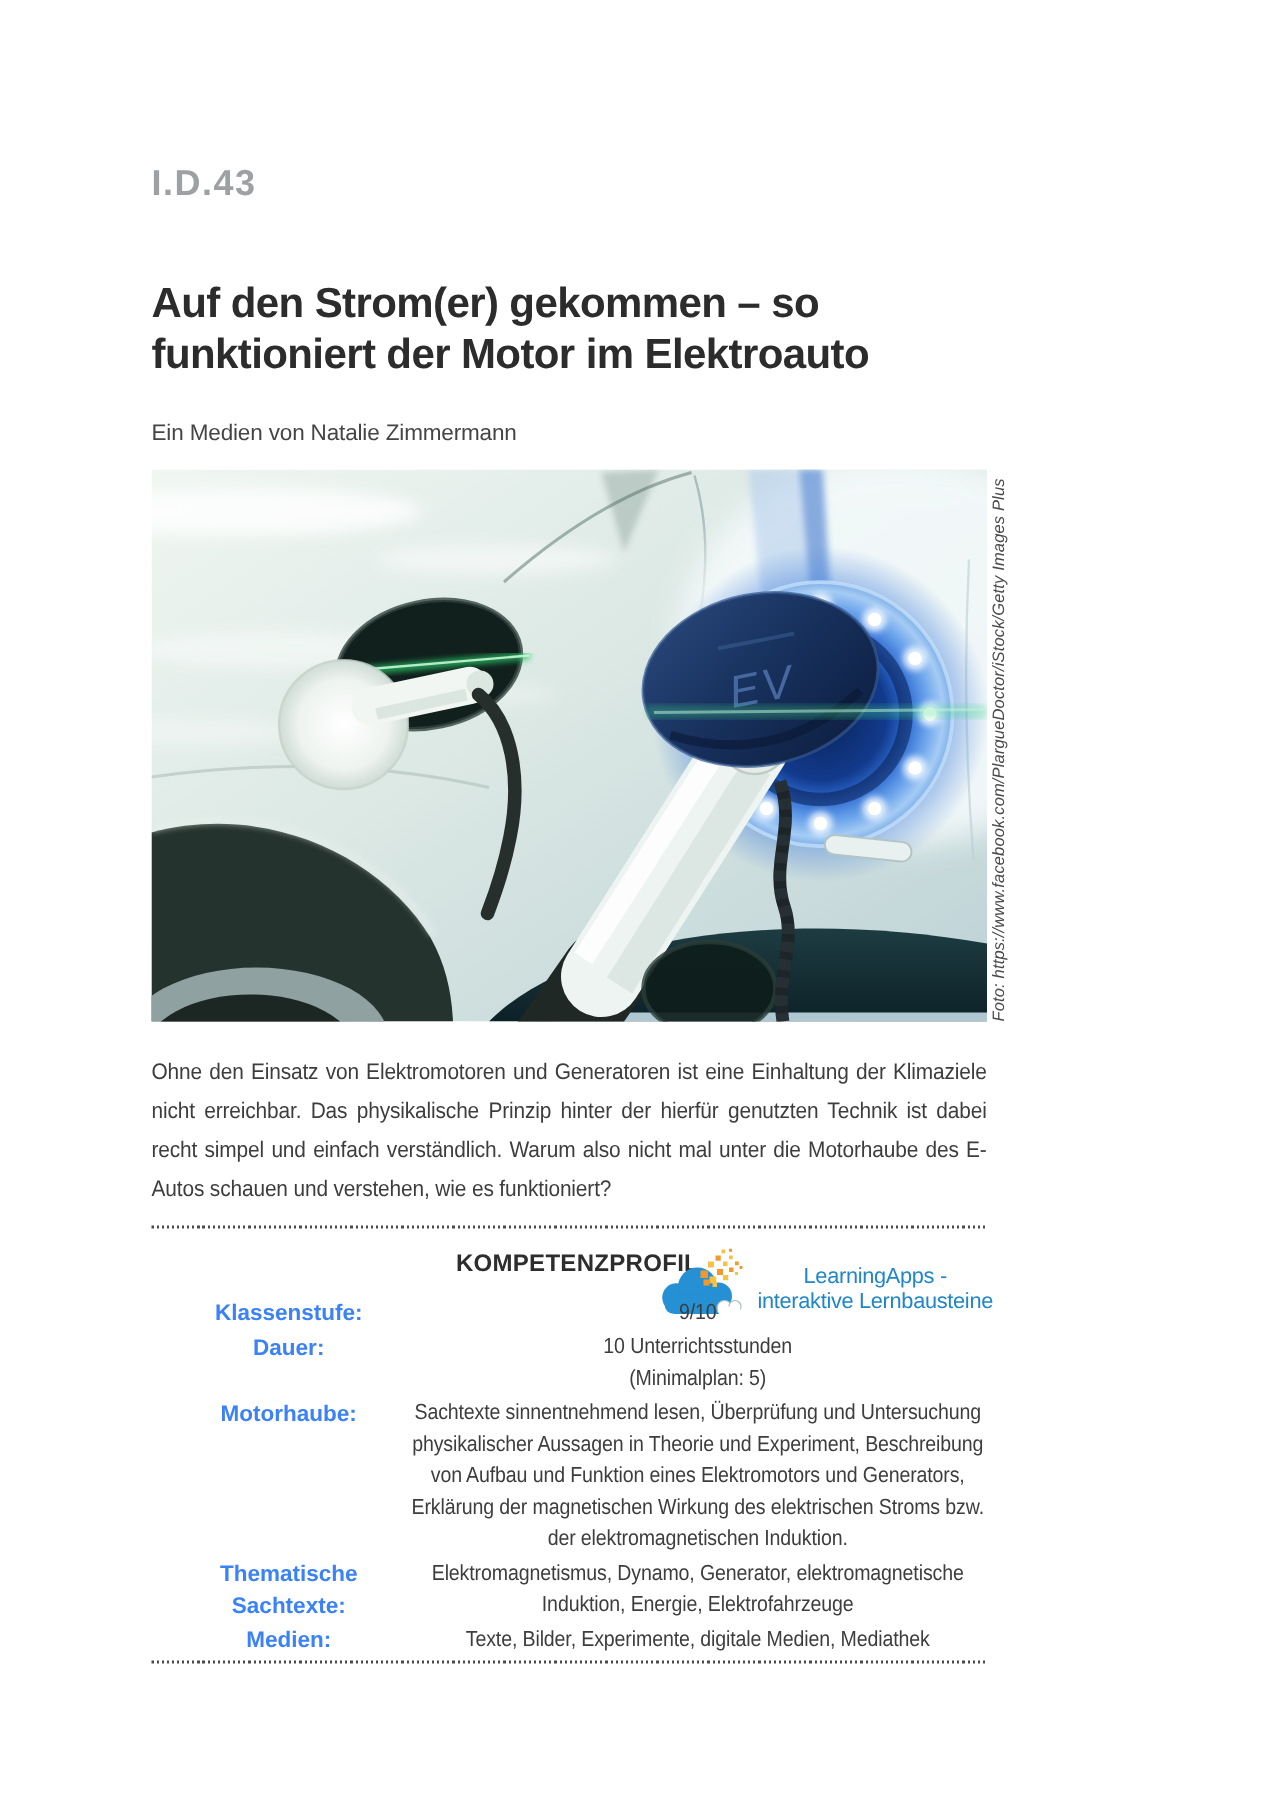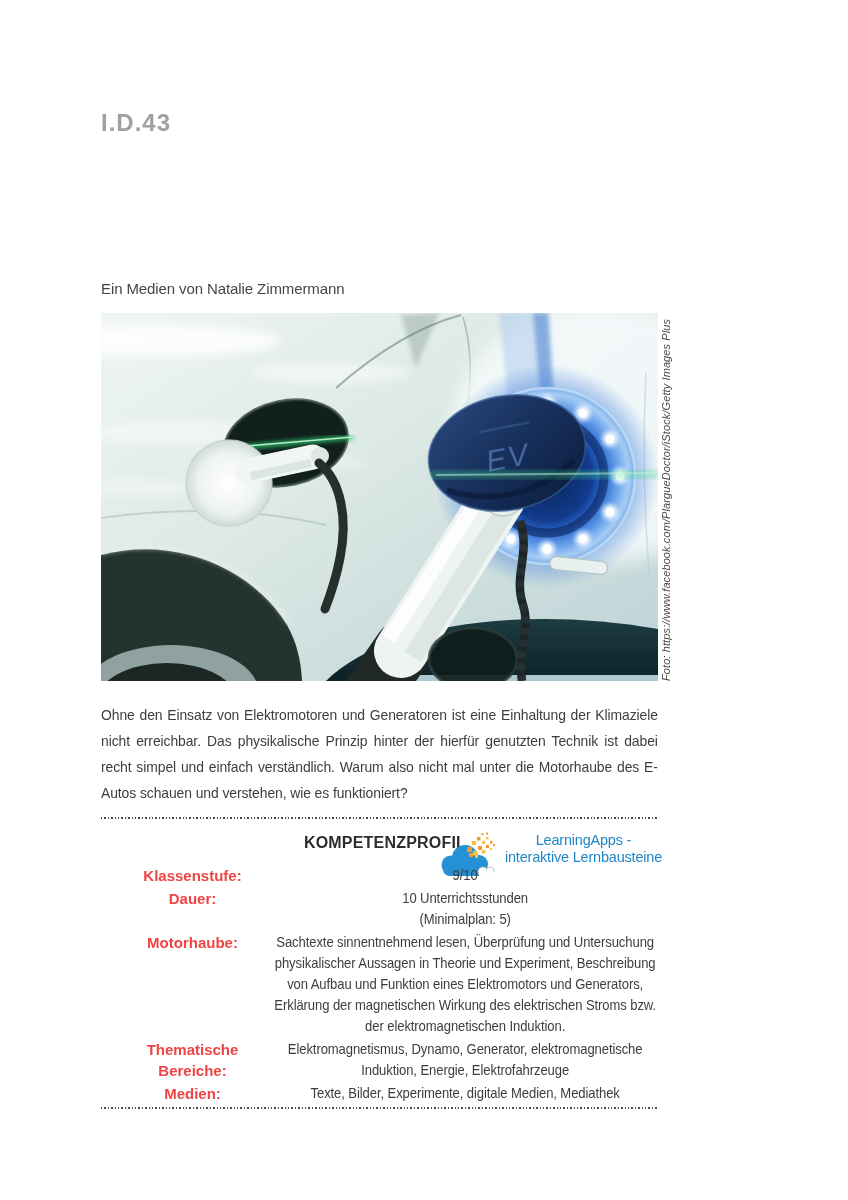--- a/index.html
+++ b/index.html
@@ -26,34 +26,36 @@
 
   .rule{position:absolute;left:101px;width:557px;height:2px;
         background-image:repeating-linear-gradient(to right,#4a4a4a 0,#4a4a4a 1.4px,transparent 1.4px,transparent 3.4px);}
   .rule-top{top:817px;}
   .rule-bottom{top:1107px;}
 
   .profile{position:absolute;left:101px;top:834px;width:557px;text-align:center;}
   .profile-heading{padding-left:11px;font-size:16px;font-weight:700;color:#2d2d2d;letter-spacing:0.2px;}
   .logo{position:absolute;right:-4px;top:-2px;display:flex;align-items:flex-start;gap:5px;}
   .logo-text{font-size:14.5px;line-height:17px;color:#1f86c9;white-space:pre-line;
-             letter-spacing:-0.2px;}
+             margin-top:11px;letter-spacing:-0.2px;}
 
   .rows{margin-top:13px;padding-left:11px;display:grid;grid-template-columns:161px 1fr;row-gap:2px;}
   .row{display:contents;}
-  .row .label{font-size:15px;font-weight:700;color:#ef4444;line-height:21px;}
+  .row .label{font-size:15px;font-weight:700;color:#3b82f6;line-height:21px;}
   .row .value{font-size:14.5px;color:#3d3d3d;line-height:21px;white-space:pre-line;
               width:427px;transform:scaleX(0.90);transform-origin:left top;letter-spacing:-0.1px;}
 </style>
 </head>
 <body>
 
 <div class="page">
 
   <div class="issue">I.D.43</div>
+  <h1 class="title">Auf den Strom(er) gekommen – so
+funktioniert der Motor im Elektroauto</h1>
   <div class="byline">Ein Medien von Natalie Zimmermann</div>
 
   <div class="photo">
     <svg width="557" height="368" viewBox="0 0 557 368" xmlns="http://www.w3.org/2000/svg">
       <defs>
         <linearGradient id="bgG" x1="0" y1="0" x2="1" y2="1">
           <stop offset="0" stop-color="#f0f6f1"></stop>
             <stop offset="0.45" stop-color="#dbe8e4"></stop>
             <stop offset="1" stop-color="#bdd2d6"></stop>
         </linearGradient>
@@ -260,21 +262,21 @@
       <div class="row">
         <div class="label">Dauer:</div>
         <div class="value">10 Unterrichtsstunden
 (Minimalplan: 5)</div>
       </div>
       <div class="row">
         <div class="label">Motorhaube:</div>
         <div class="value">Sachtexte sinnentnehmend lesen, Überprüfung und Untersuchung physikalischer Aussagen in Theorie und Experiment, Beschreibung von Aufbau und Funktion eines Elektromotors und Generators, Erklärung der magnetischen Wirkung des elektrischen Stroms bzw. der elektromagnetischen Induktion.</div>
       </div>
       <div class="row">
-        <div class="label">Thematische Bereiche:</div>
+        <div class="label">Thematische Sachtexte:</div>
         <div class="value">Elektromagnetismus, Dynamo, Generator, elektromagnetische Induktion, Energie, Elektrofahrzeuge</div>
       </div>
       <div class="row">
         <div class="label">Medien:</div>
         <div class="value">Texte, Bilder, Experimente, digitale Medien, Mediathek</div>
       </div>
     </div>
   </section>
 
   <div class="rule rule-bottom"></div>

